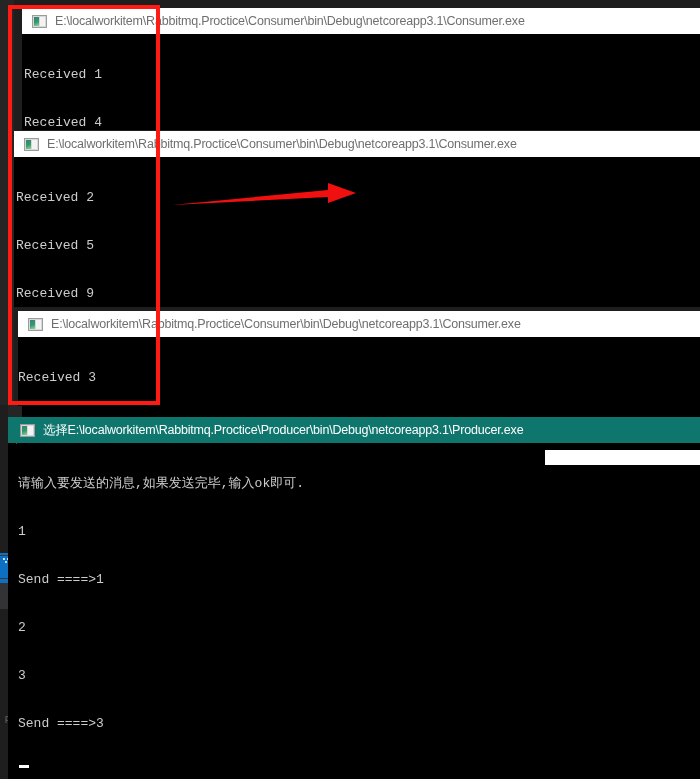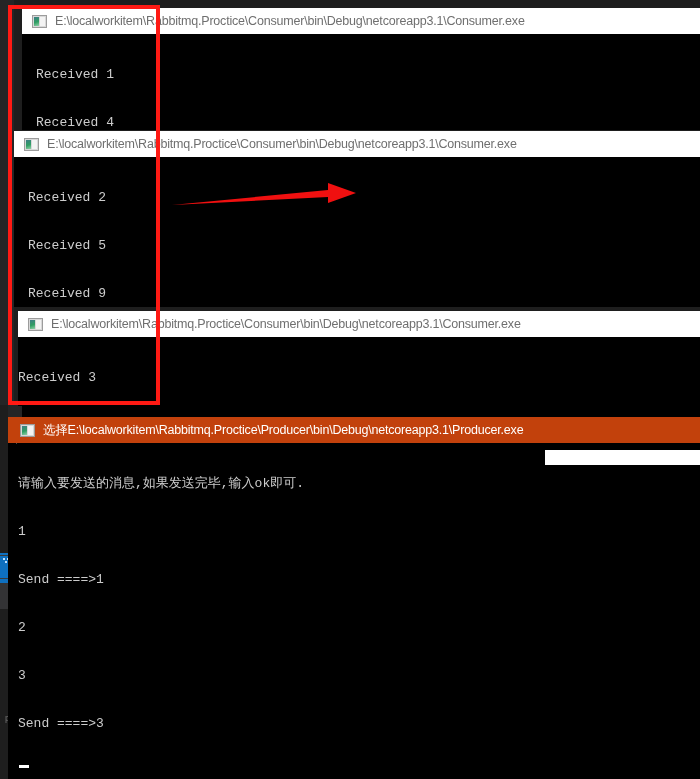--- a/index.html
+++ b/index.html
@@ -76,21 +76,21 @@
     height: 26px;
     display: flex;
     align-items: center;
     box-sizing: border-box;
     padding-left: 10px;
   }
   .titlebar.light {
     background: #ffffff;
   }
   .titlebar.gray {
-    background: #c2410c;
+    background: #0f766e;
   }
   .tb-icon {
     width: 15px;
     height: 13px;
     flex: 0 0 auto;
     margin-right: 8px;
     position: relative;
     background: #d8d8d8;
     border: 1px solid #9c9c9c;
     box-sizing: border-box;
@@ -124,21 +124,21 @@
 
   .console-body {
     position: absolute;
     left: 0;
     background: #000000;
     color: #cccccc;
     font-family: "Liberation Mono", "DejaVu Sans Mono", monospace;
     font-size: 13px;
     line-height: 16px;
     white-space: pre;
-    padding-left: 14px;
+    padding-left: 2px;
     box-sizing: border-box;
   }
   .console-body .line {
     height: 16px;
   }
   .console-body .cn {
     font-family: Liberation Mono, monospace;
     font-size: 13px;
   }
 

